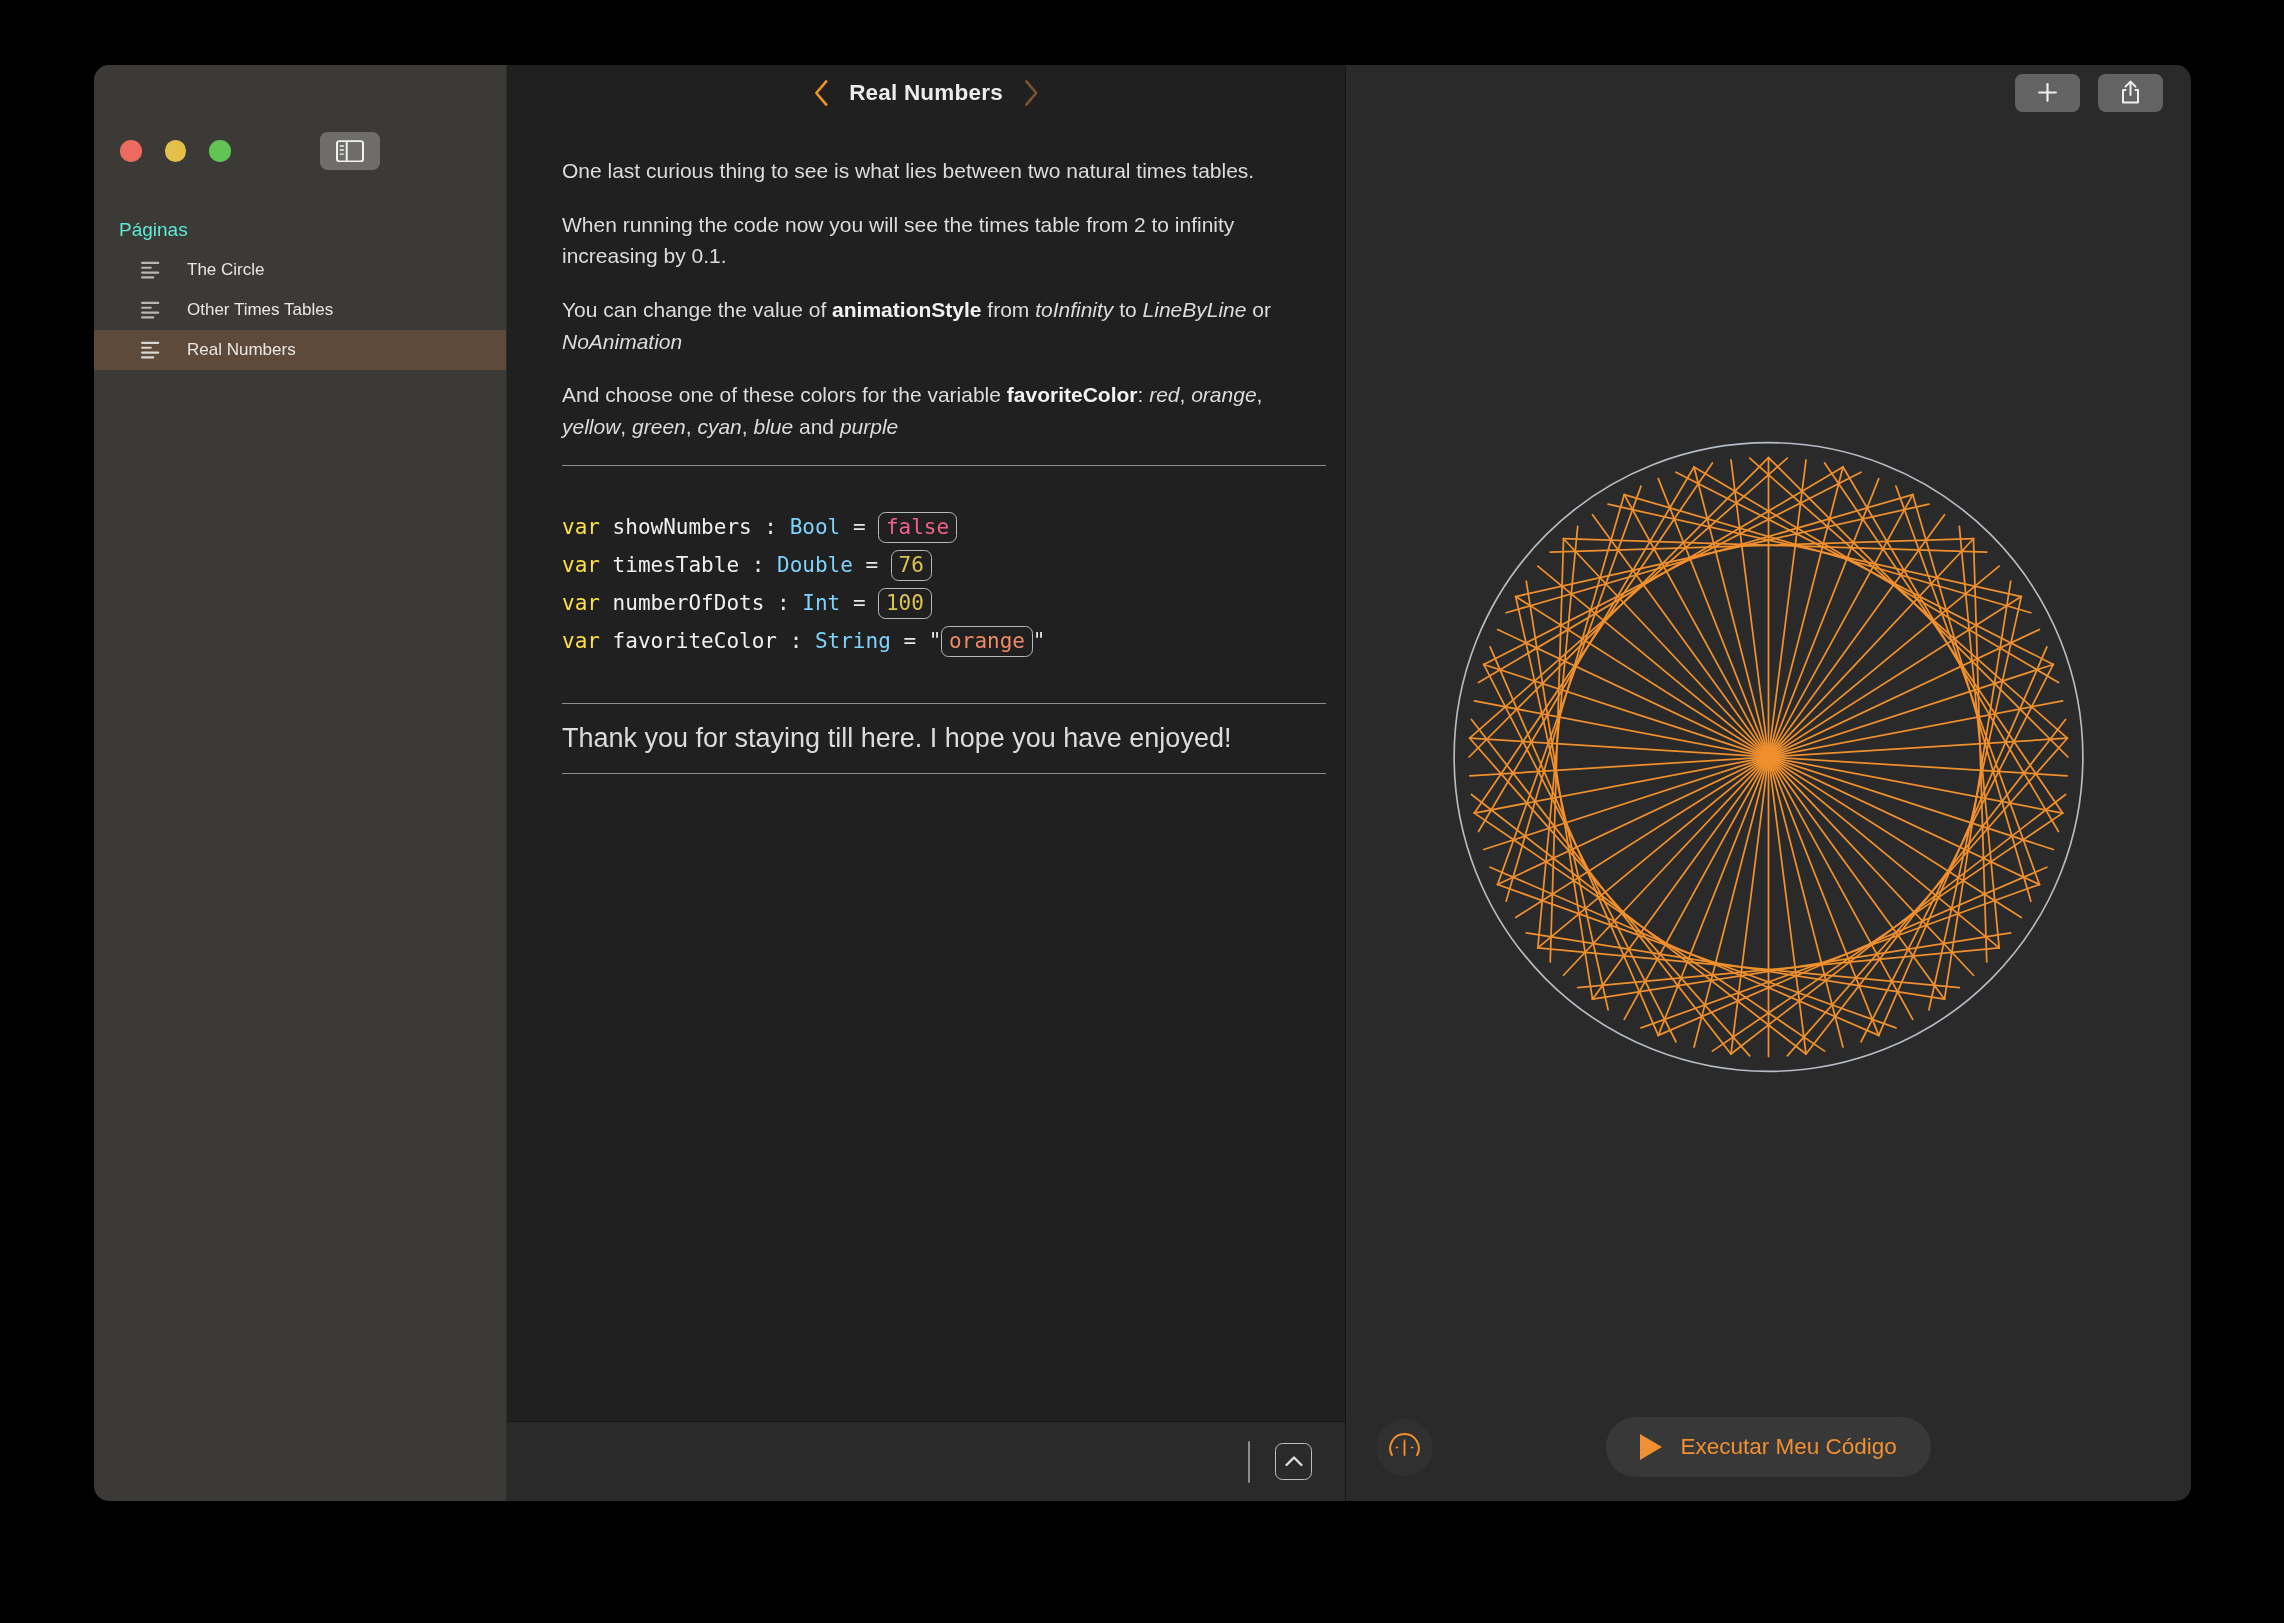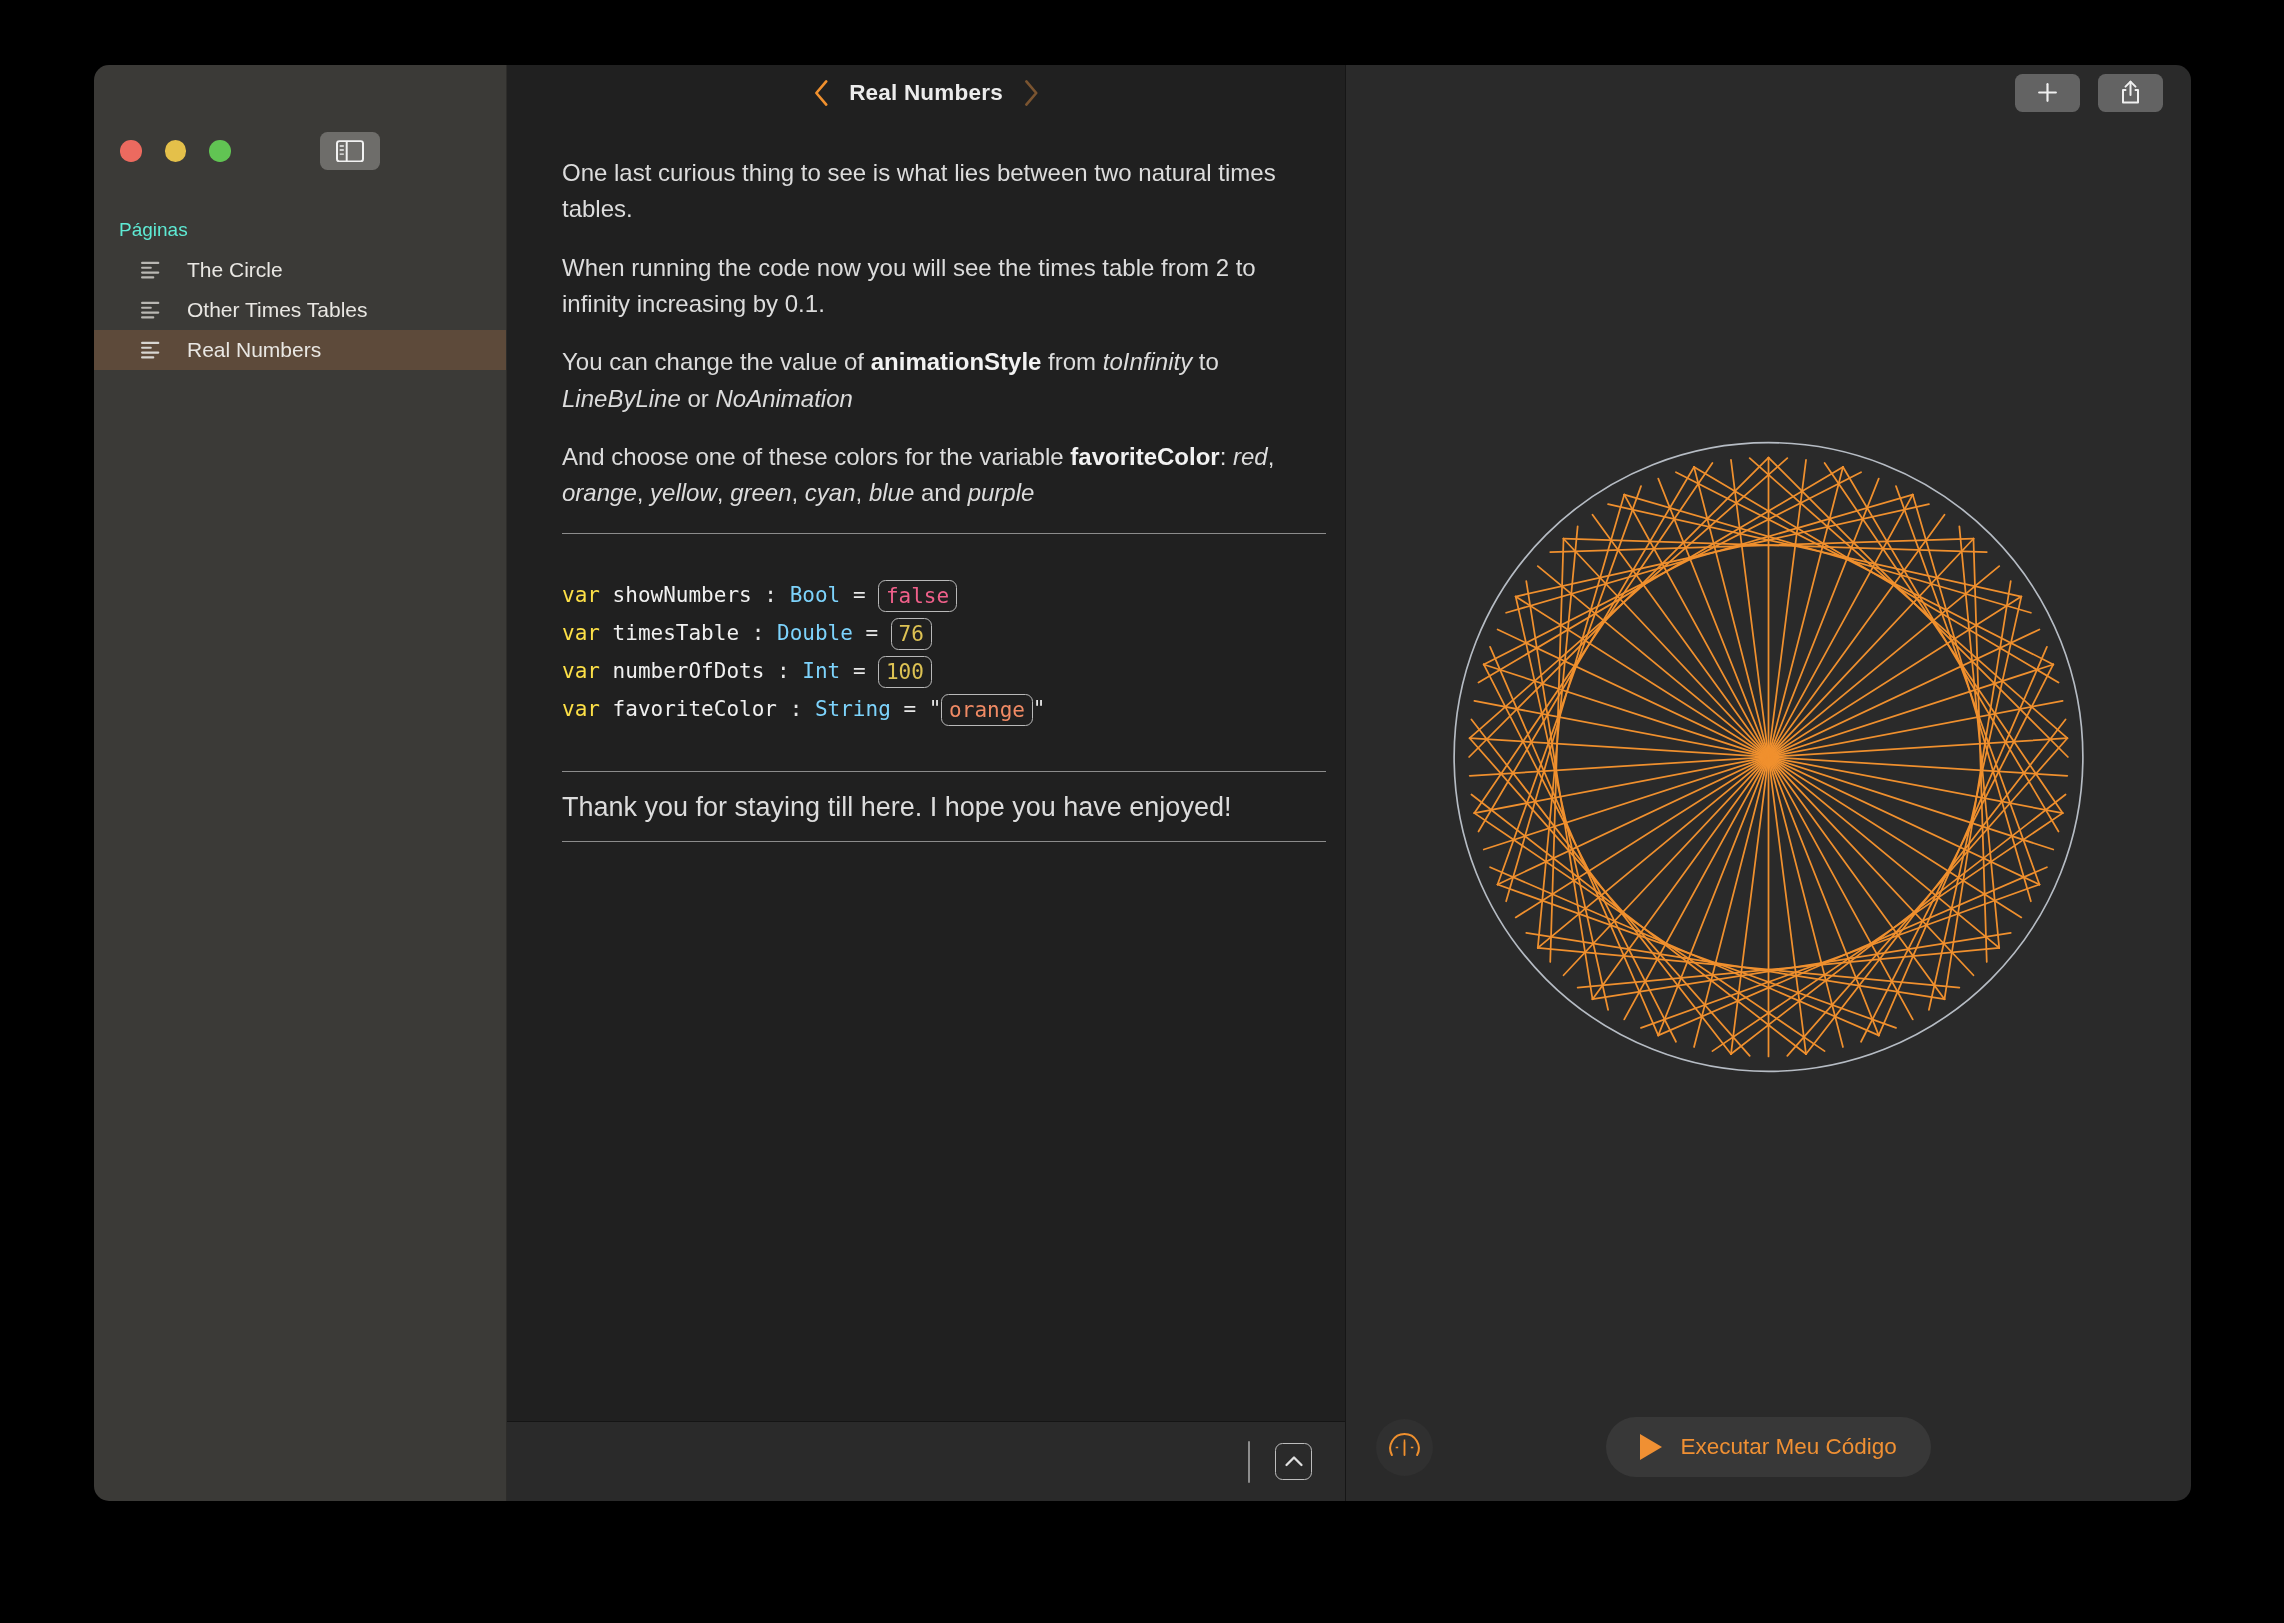--- a/index.html
+++ b/index.html
@@ -70,21 +70,21 @@
 
   .page-list { position: absolute; left: 0; top: 185px; width: 100%; }
 
   .page-item {
     height: 40px;
     display: flex;
     align-items: center;
     padding-left: 47px;
     gap: 21px;
     color: #e9e7e3;
-    font-size: 21px;
+    font-size: 17px;
   }
   .page-item.selected { background: #5d4a3a; }
 
   .list-icon { width: 25px; height: 18.3px; display: block; }
 
   
   .editor {
     flex: 1 1 auto;
     background: #202020;
     position: relative;
@@ -111,21 +111,21 @@
   .chev { width: 16.6px; height: 28px; display: block; }
 
   .editor-body {
     flex: 1 1 auto;
     padding: 35px 55px 0 55px;
     overflow: hidden;
   }
 
   .para {
     color: #dcdcdc;
-    font-size: 24px;
+    font-size: 21px;
     line-height: 1.52;
     margin-bottom: 21.6px;
     max-width: 766px;
   }
   .para b { font-weight: bold; color: #f2f2f2; }
   .para i { font-style: italic; }
 
   .rule {
     height: 0.8px;
     background: #8c8c8c;

